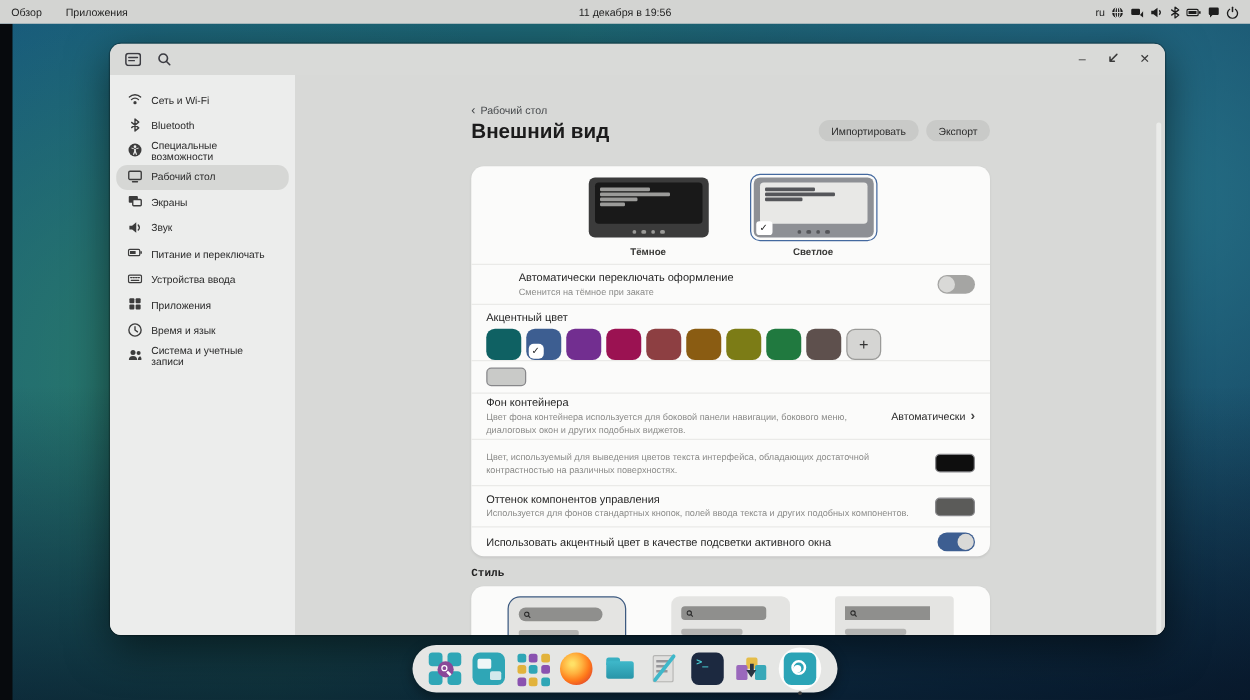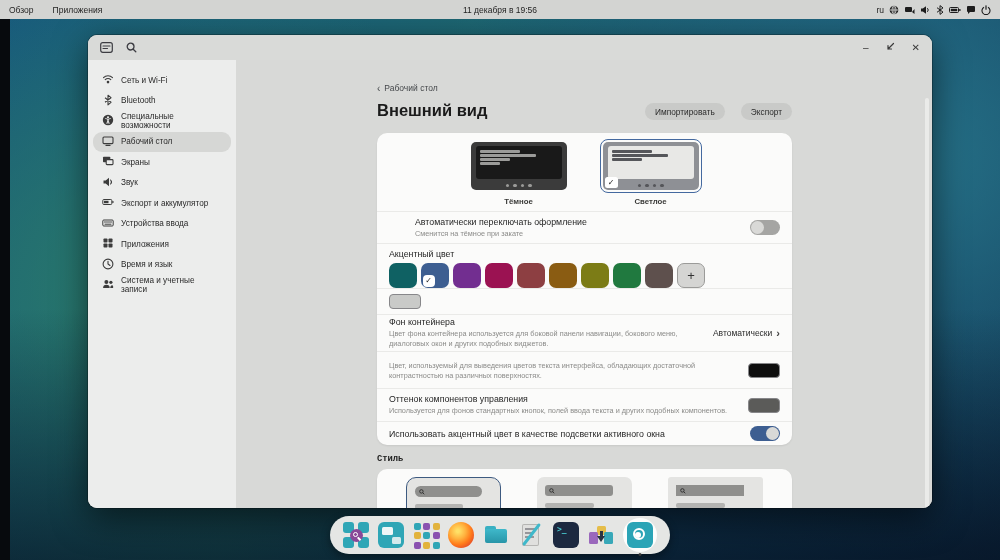--- a/index.html
+++ b/index.html
@@ -34,23 +34,23 @@
   .side-item { position:relative; height:20.5px; display:flex; align-items:center; margin:0 5px; padding:0 9px; border-radius:9px; font-size:8.2px; color:#2a2a2a; }
   .side-item.sel { background:#d6d7d5; }
   .side-item svg { margin-right:7px; flex:none; }
 
   #content { position:absolute; left:148px; top:25px; right:0; bottom:0; background:#d8d9d7; }
   #scrollbar { position:absolute; right:3px; top:38px; width:4px; height:430px; border-radius:2px; background:rgba(250,250,248,.55); }
   #col { position:absolute; left:141px; top:0; width:415px; }
 
   #breadcrumb { margin-top:22px; height:12px; font-size:8.5px; color:#45484b; display:flex; align-items:center; gap:4px; }
   #breadcrumb .back { font-size:10px; }
-  #title-row { margin-top:2px; height:24px; display:flex; align-items:flex-end; }
+  #title-row { margin-top:2px; height:24px; display:flex; align-items:flex-start; }
   #page-title { font-size:16.5px; font-weight:bold; color:#1b1b1b; }
-  #title-row .actions { margin-left:auto; display:flex; gap:16px; }
+  #title-row .actions { margin-left:auto; display:flex; gap:6px; }
   .pill-btn { height:17px; border-radius:12px; background:#c9cac8; color:#2b2b2b; font-size:8.3px; display:flex; align-items:center; padding:0 10px; cursor:default; }
 
   .card { background:#fbfbfa; border-radius:10px; box-shadow:0 1px 2px rgba(0,0,0,.08); }
   #card1 { margin-top:13px; width:415px; }
   .row { display:flex; align-items:center; padding:0 12px; border-top:1px solid #eaeae8; }
   .row:first-child { border-top:none; }
   .row-text { flex:1 1 auto; padding-right:10px; }
   .row-title { font-size:8.8px; color:#262626; }
   .row-sub { font-size:7.3px; color:#8b8b89; margin-top:2px; line-height:1.35; }
 
@@ -282,21 +282,21 @@
               <path d="M8.6 4a3 3 0 0 1 0 4" fill="none" stroke="#3c3c3c" stroke-width="1.1" stroke-linecap="round"></path>
             </svg></span>
         <span>Звук</span>
       </div>
       <div class="side-item">
         <span><svg width="12" height="12" viewBox="0 0 12 12">
               <rect x=".8" y="3.5" width="9" height="5" rx="1" fill="none" stroke="#3c3c3c" stroke-width="1"></rect>
               <rect x="2" y="4.8" width="4.5" height="2.4" fill="#3c3c3c"></rect>
               <rect x="10.3" y="5" width="1.2" height="2" fill="#3c3c3c"></rect>
             </svg></span>
-        <span>Экспорт и аккумулятор</span>
+        <span>Питание и переключать</span>
       </div>
       <div class="side-item">
         <span><svg width="12" height="12" viewBox="0 0 12 12">
               <rect x=".8" y="3" width="10.4" height="6" rx="1" fill="none" stroke="#3c3c3c" stroke-width="1"></rect>
               <path d="M2.5 5h1M4.5 5h1M6.5 5h1M8.5 5h1M3 7.2h6" stroke="#3c3c3c" stroke-width="1" stroke-linecap="round"></path>
             </svg></span>
         <span>Устройства ввода</span>
       </div>
       <div class="side-item">
         <span><svg width="12" height="12" viewBox="0 0 12 12">

